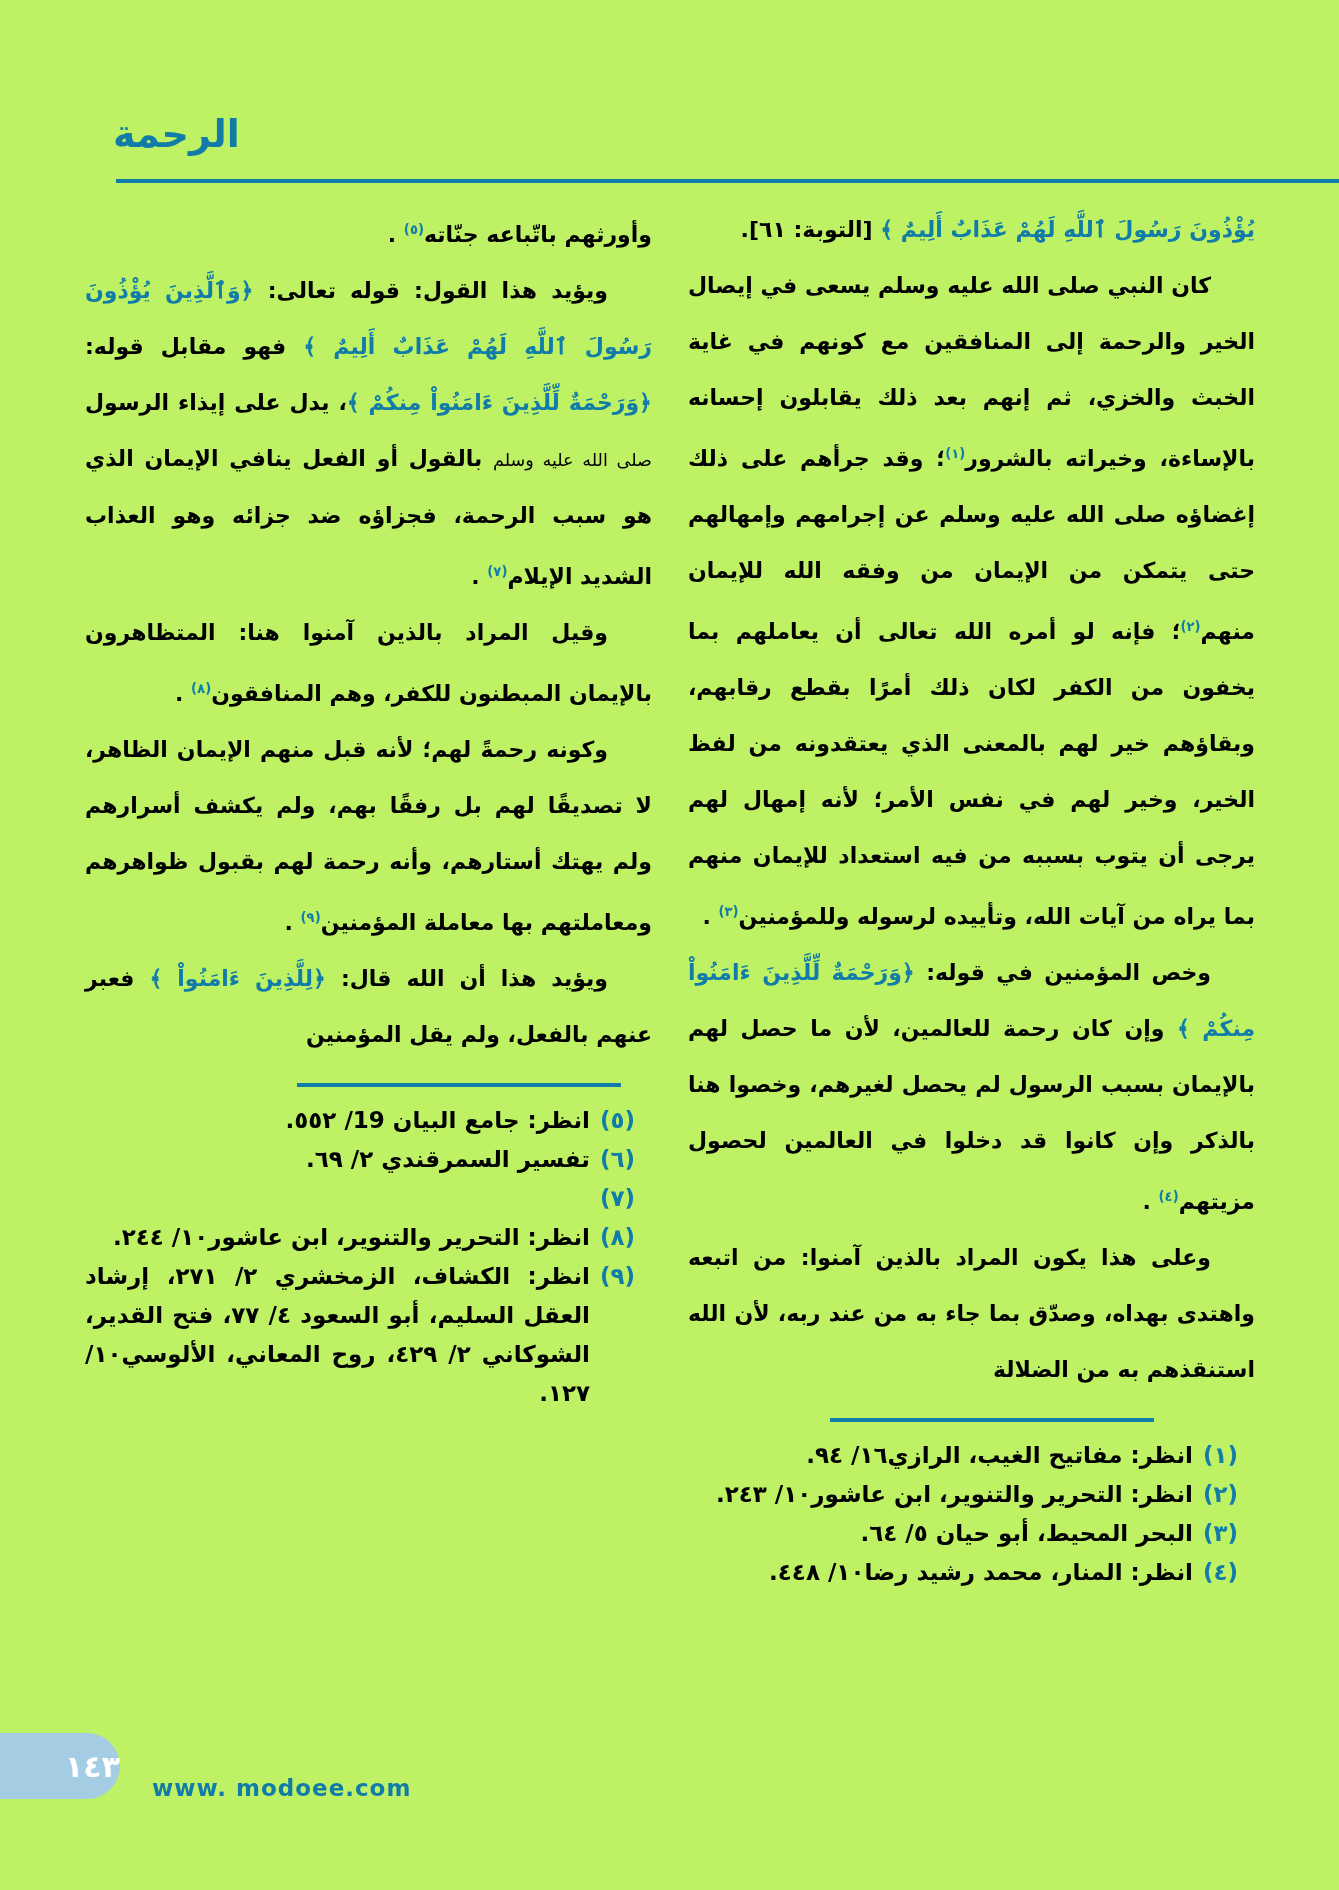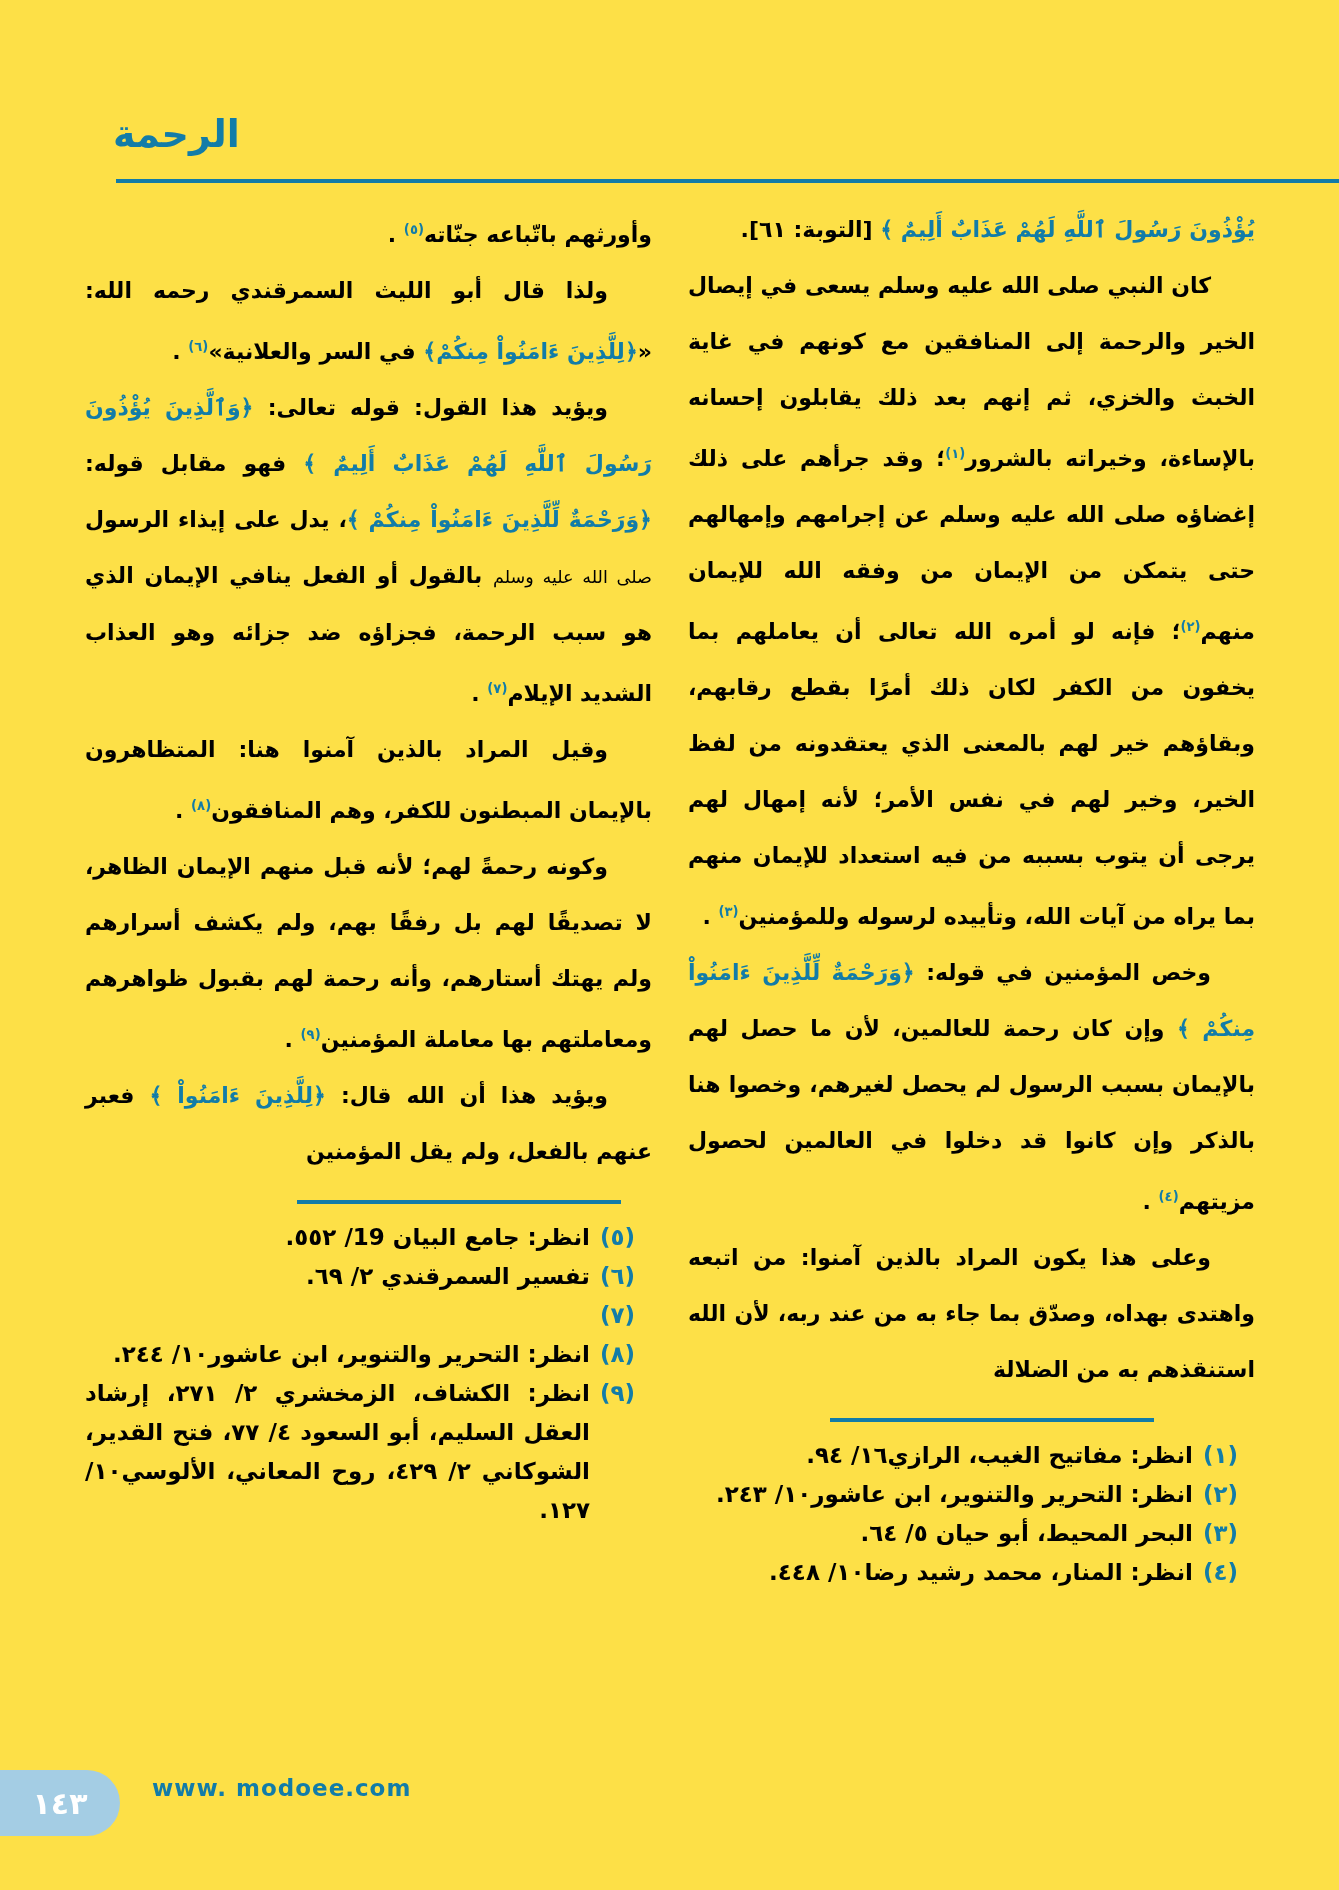--- a/index.html
+++ b/index.html
@@ -1,19 +1,19 @@
 <!DOCTYPE html>
 <html lang="ar" dir="rtl"><head>
 <meta charset="utf-8">
 <style>
   html,body{margin:0;padding:0;background:#fff;}
   .page{
     position:relative;
     width:1339px;height:1890px;
-    background:#fde047;
+    background:#bef264;
     overflow:hidden;
     direction:rtl;
     font-family:"DejaVu Sans", sans-serif;
   }
   
   .page-title{
     position:absolute;left:113px;top:112px;
     color:#127CA8;font-size:38px;font-weight:bold;
     direction:rtl;
   }
@@ -49,25 +49,25 @@
     margin-left:auto;
   }
   .col-right .fn-sep{margin-right:101px;}
   .col-left .fn-sep{margin-right:31px;}
   .footnotes{font-size:23px;font-weight:bold;line-height:39px;}
   .fn-row{display:flex;gap:10px;direction:rtl;}
   .fn-num{color:#127CA8;flex:0 0 52px;text-align:left;white-space:nowrap;}
   .fn-text{flex:1;text-align:justify;}
   
   .page-number-tab{
-    position:absolute;left:0;top:1770px;
+    position:absolute;left:0;top:1733px;
     width:120px;height:66px;
     background:#A4CDE4;
     border-radius:0 33px 33px 0;
-    display:flex;align-items:center;justify-content:center;
+    display:flex;align-items:center;
     color:#ffffff;font-size:30px;font-weight:bold;
   }
   .website{
     position:absolute;left:152px;top:1775px;
     color:#127CA8;font-size:23px;font-weight:bold;
     direction:ltr;letter-spacing:1px;
   }
 </style>
 </head>
 <body>
@@ -98,21 +98,20 @@
           <span class="fn-text">البحر المحيط، أبو حيان ٥/ ٦٤.</span>
         </div>
         <div class="fn-row">
           <span class="fn-num">(٤)</span>
           <span class="fn-text">انظر: المنار، محمد رشيد رضا١٠/ ٤٤٨.</span>
         </div>
       </div>
     </section>
   <section class="col col-left">
       <p class="para"><span class="seg-n">وأورثهم باتّباعه جنّاته</span><span class="seg-r">(٥)</span><span class="seg-n"> .</span></p>
-      <p class="para"><span class="seg-n">ولذا قال أبو الليث السمرقندي رحمه الله: «</span><span class="seg-q">﴿لِلَّذِينَ ءَامَنُواْ مِنكُمْ﴾</span><span class="seg-n"> في السر والعلانية»</span><span class="seg-r">(٦)</span><span class="seg-n"> .</span></p>
       <p class="para"><span class="seg-n">ويؤيد هذا القول: قوله تعالى: </span><span class="seg-q">﴿وَٱلَّذِينَ يُؤْذُونَ رَسُولَ ٱللَّهِ لَهُمْ عَذَابٌ أَلِيمٌ ﴾</span><span class="seg-n"> فهو مقابل قوله: </span><span class="seg-q">﴿وَرَحْمَةٌ لِّلَّذِينَ ءَامَنُواْ مِنكُمْ ﴾</span><span class="seg-n">، يدل على إيذاء الرسول </span><span class="seg-s">صلى الله عليه وسلم</span><span class="seg-n"> بالقول أو الفعل ينافي الإيمان الذي هو سبب الرحمة، فجزاؤه ضد جزائه وهو العذاب الشديد الإيلام</span><span class="seg-r">(٧)</span><span class="seg-n"> .</span></p>
       <p class="para"><span class="seg-n">وقيل المراد بالذين آمنوا هنا: المتظاهرون بالإيمان المبطنون للكفر، وهم المنافقون</span><span class="seg-r">(٨)</span><span class="seg-n"> .</span></p>
       <p class="para"><span class="seg-n">وكونه رحمةً لهم؛ لأنه قبل منهم الإيمان الظاهر، لا تصديقًا لهم بل رفقًا بهم، ولم يكشف أسرارهم ولم يهتك أستارهم، وأنه رحمة لهم بقبول ظواهرهم ومعاملتهم بها معاملة المؤمنين</span><span class="seg-r">(٩)</span><span class="seg-n"> .</span></p>
       <p class="para"><span class="seg-n">ويؤيد هذا أن الله قال: </span><span class="seg-q">﴿لِلَّذِينَ ءَامَنُواْ ﴾</span><span class="seg-n"> فعبر عنهم بالفعل، ولم يقل المؤمنين</span></p>
       <div class="fn-sep"></div>
       <div class="footnotes">
         <div class="fn-row">
           <span class="fn-num">(٥)</span>
           <span class="fn-text">انظر: جامع البيان 19/ ٥٥٢.</span>
         </div>

